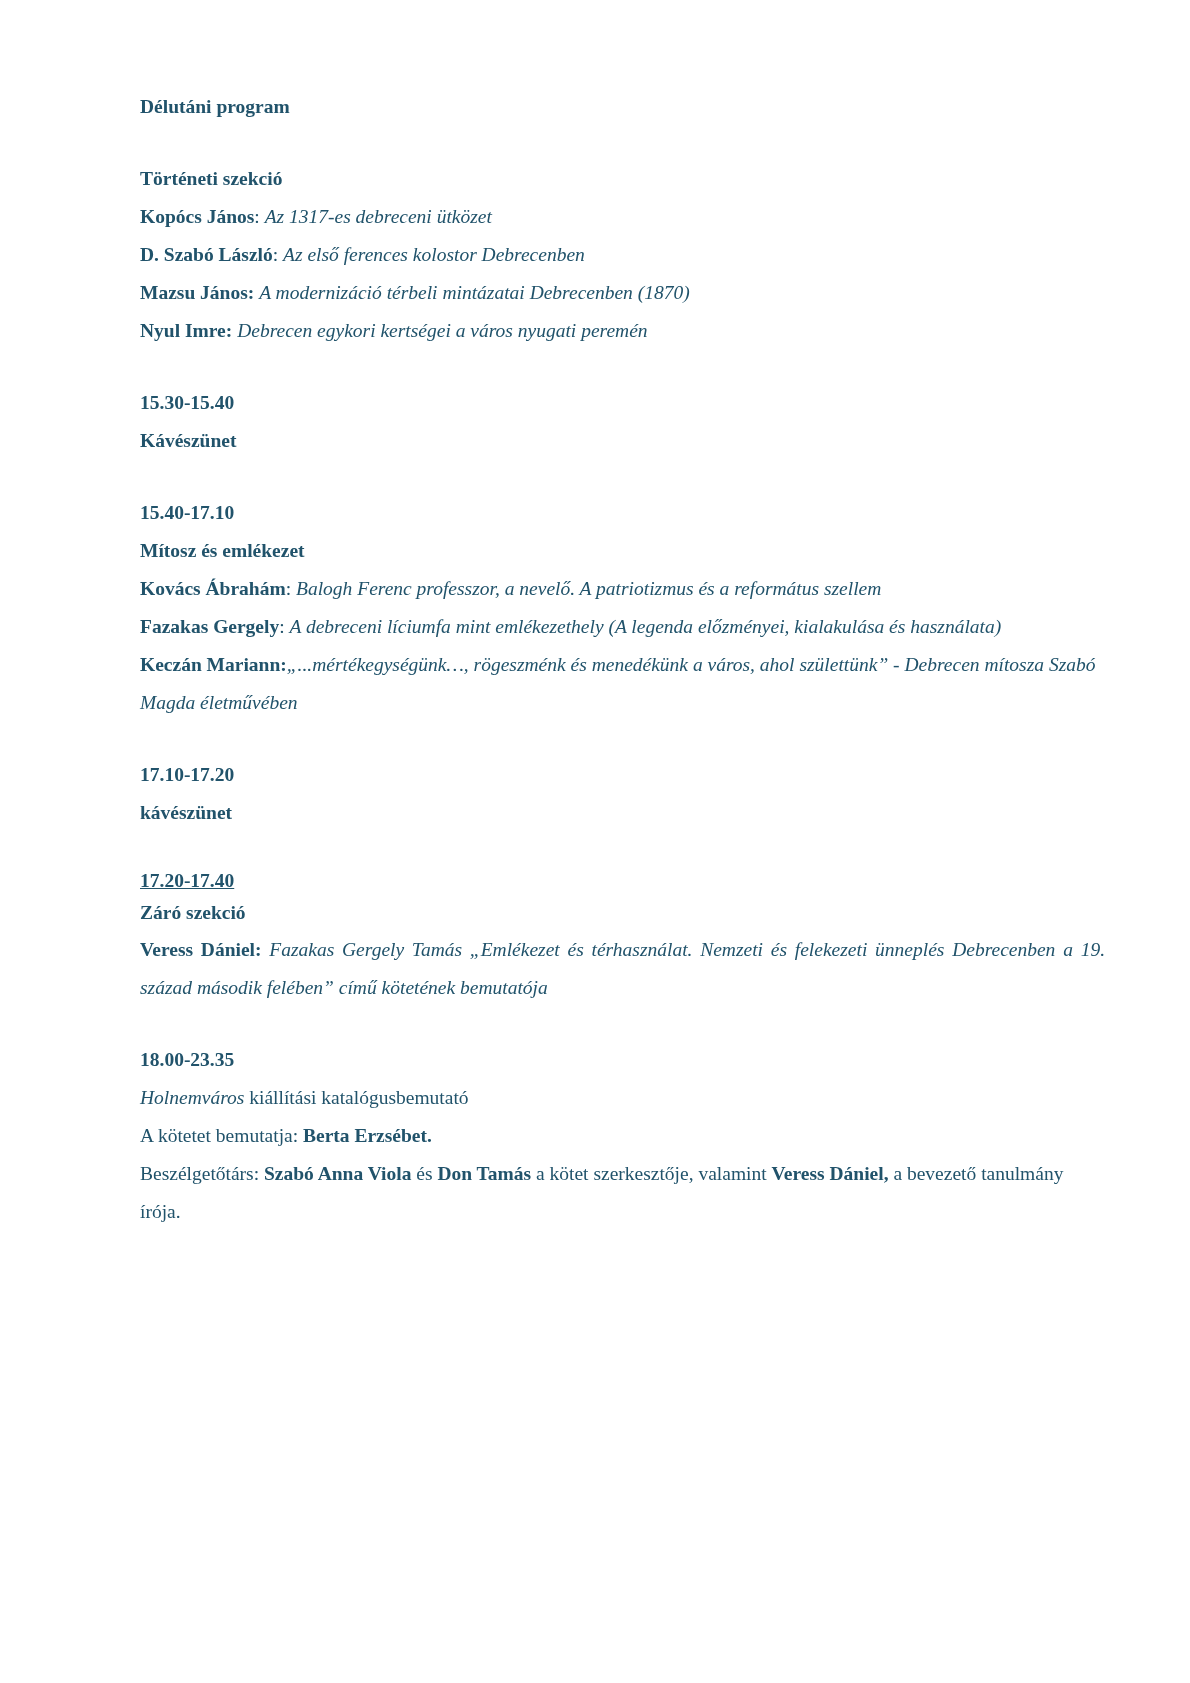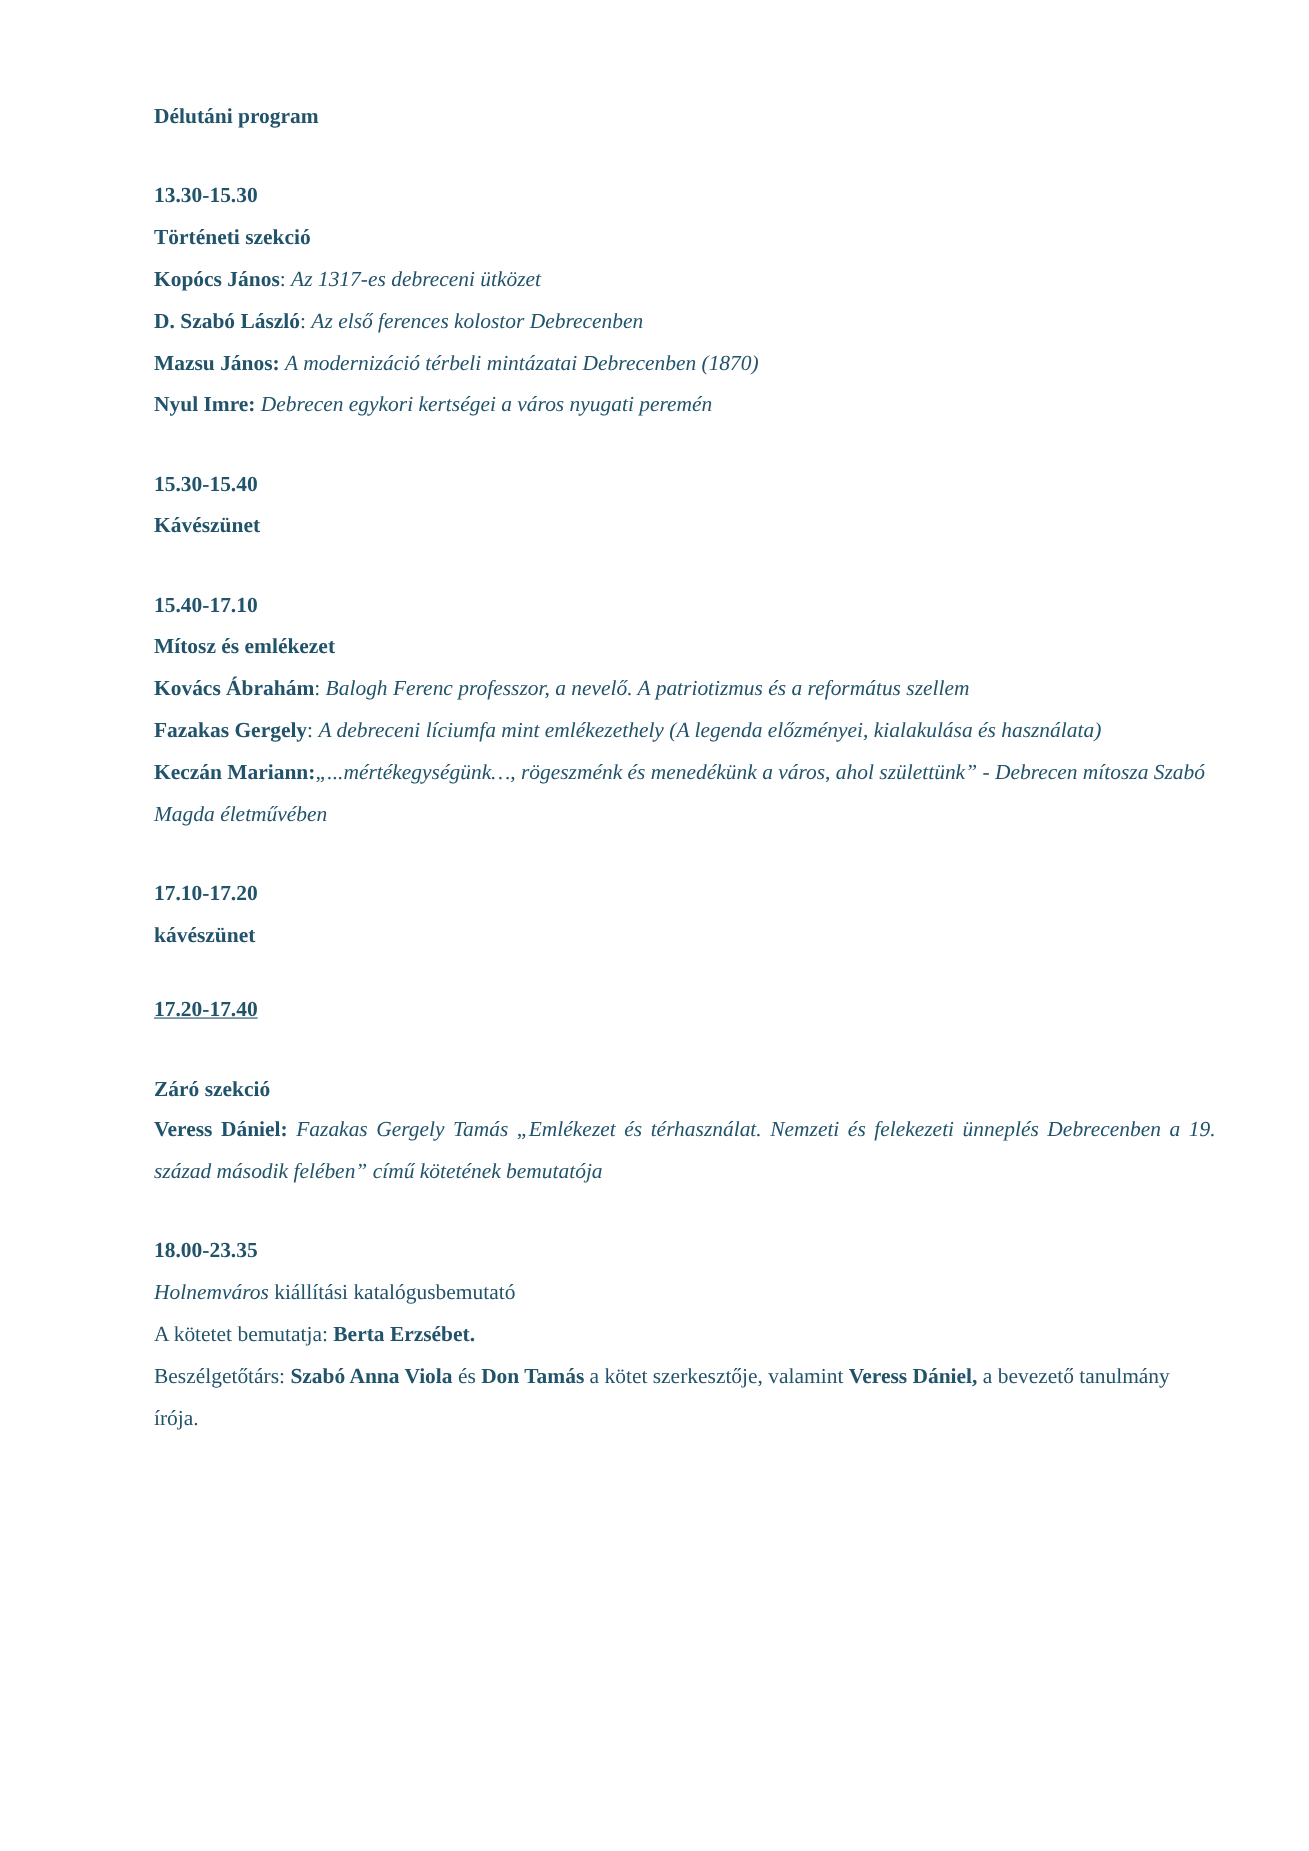--- a/index.html
+++ b/index.html
@@ -51,21 +51,20 @@
 <body>
 
 <div class="page">
   <div class="doc">
 
     <p class="line b">Délutáni program</p>
 
     <div class="spacer"></div>
 
     <div class="block">
-      <p class="line b">13.30-15.30</p>
       <p class="line b">Történeti szekció</p>
       <p class="line">
         <span class="b">Kopócs János</span><span>: </span><span class="i">Az 1317-es debreceni ütközet</span>
       </p>
       <p class="line">
         <span class="b">D. Szabó László</span><span>: </span><span class="i">Az első ferences kolostor Debrecenben</span>
       </p>
       <p class="line">
         <span class="b">Mazsu János:</span><span> </span><span class="i">A modernizáció térbeli mintázatai Debrecenben (1870)</span>
       </p>
@@ -101,21 +100,21 @@
 
     <div class="block">
       <p class="line b">17.10-17.20</p>
       <p class="line b">kávészünet</p>
     </div>
 
     <div class="spacer"></div>
 
     <div class="block">
       <p class="line b" style="line-height:1.55;text-decoration:underline;">17.20-17.40</p>
-      <p class="line b" style="line-height:1.75;margin-top:40px;">Záró szekció</p>
+      <p class="line b" style="line-height:1.75;">Záró szekció</p>
       <p class="line justify">
         <span class="b">Veress Dániel:</span><span> </span><span class="i">Fazakas Gergely Tamás „Emlékezet és térhasználat. Nemzeti és felekezeti ünneplés Debrecenben a 19. század második felében” című kötetének bemutatója</span>
       </p>
     </div>
 
     <div class="spacer"></div>
 
     <div class="block">
       <p class="line b">18.00-23.35</p>
       <p class="line">

